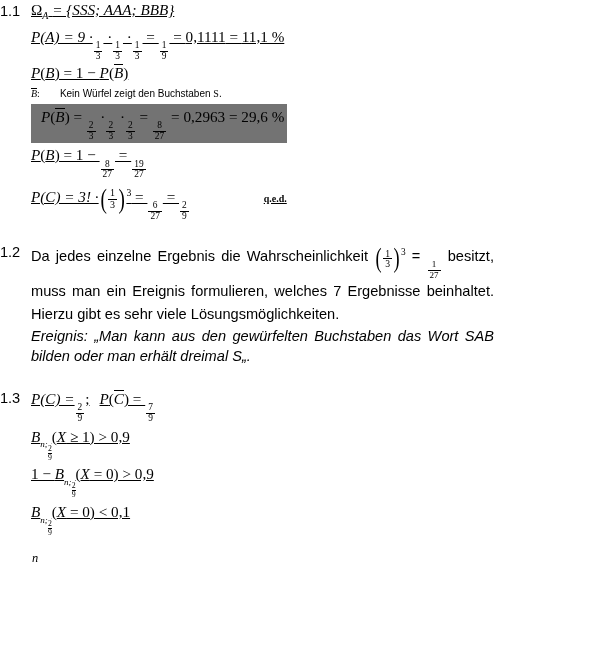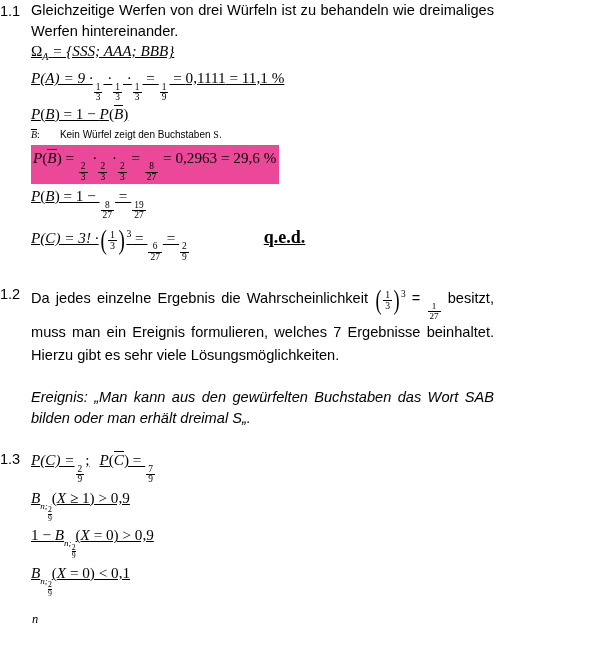--- a/index.html
+++ b/index.html
@@ -137,29 +137,29 @@
     font-style: italic;
     font-family: "Liberation Serif", serif;
   }
   .ovl {
     border-top: 1px solid #000;
     padding-top: 0px;
     display: inline-block;
     line-height: 1.0;
   }
   .highlight {
-    background: #ec4899;
+    background: #737373;
     display: inline-block;
-    padding: 1px 3px 2px 2px;
+    padding: 1px 3px 2px 10px;
   }
   .qed {
     font-family: "Liberation Serif", serif;
     font-weight: bold;
     font-style: normal;
-    font-size: 18px;
+    font-size: 10px;
     padding-left: 74px;
   }
   
   .bsub {
     font-size: 0.60em;
     display: inline-block;
     vertical-align: -0.62em;
     font-family: "Liberation Serif", serif;
     font-style: italic;
     line-height: 1;
@@ -181,21 +181,20 @@
 </style>
 </head>
 <body>
 
 <div class="page">
 
   <div class="task">
     <div class="task-no">1.1</div>
     <div class="task-body">
 
-      <div class="para">Gleichzeitige Werfen von drei Würfeln ist zu behandeln wie dreimaliges Werfen hintereinander.</div>
 
       <div class="mathline" style="line-height:20px;">
         <span class="rm">Ω</span><span class="sub">A</span>
         <span class="it">= {SSS; AAA; BBB}</span>
       </div>
 
       <div class="mathline">
         <span>P(A) = 9 ·</span><span class="frac">
             <span class="num">1</span>
             <span class="den">3</span>
@@ -280,21 +279,21 @@
               <span class="den">3</span>
             </span>
             <span class="paren">)</span>
           </span><span class="sup">3</span><span> = </span><span class="frac">
             <span class="num">1</span>
             <span class="den">27</span>
           </span><span> besitzt, muss man ein Ereignis formulieren, welches 7 Ergebnisse beinhaltet. Hierzu gibt es sehr viele Lösungsmöglichkeiten.</span>
       </div>
 
 
-      <div class="para" style="line-height:20.6px;margin-top:20px;">
+      <div class="para" style="line-height:20.6px;">
         <span class="ital-sans">Ereignis:</span><span class="ital-sans"> „Man kann aus den gewürfelten Buchstaben das Wort SAB bilden oder man erhält dreimal S„.</span>
       </div>
 
     </div>
   </div>
 
   <div class="spacer-lg"></div>
 
   <div class="task">
     <div class="task-no">1.3</div>

